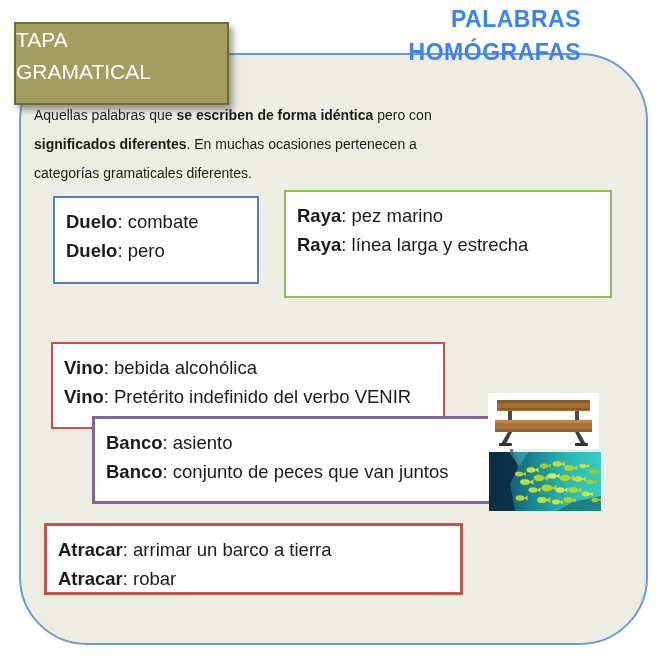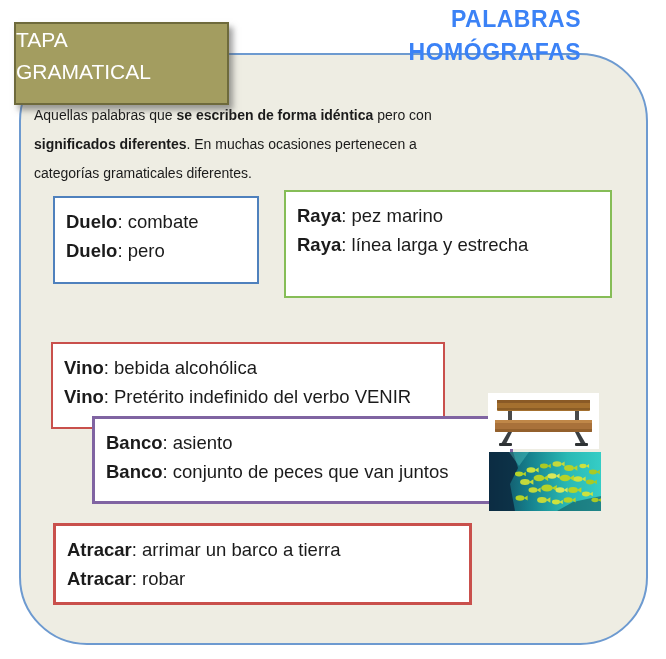--- a/index.html
+++ b/index.html
@@ -23,21 +23,21 @@
          font-size:14px;line-height:29px;color:#1b1b1b;}
   .intro b{font-weight:bold;}
 
   .wordbox{position:absolute;background:#ffffff;box-sizing:border-box;z-index:2;
            padding:9px 6px 8px 11px;font-size:18.5px;line-height:29px;color:#1b1b1b;}
   .wordbox b{font-weight:bold;}
   .box-duelo  {left:53px;top:196px;width:206px;height:88px;border:2.5px solid #4f81bd;}
   .box-raya   {left:284px;top:190px;width:328px;height:108px;border:2.5px solid #86bd57;}
   .box-vino   {left:51px;top:310px;width:394px;height:87px;border:2.5px solid #c9504c;margin-top:32px;}
   .box-banco  {left:52px;top:416px;width:421px;height:88px;border:3px solid #8064a2;margin-left:40px;}
-  .box-atracar{left:53px;top:523px;width:419px;height:82px;border:3px solid #c9504c;}
+  .box-atracar{left:44px;top:523px;width:419px;height:72px;border:3px solid #c9504c;}
 
   .bench{position:absolute;left:488px;top:393px;width:111px;height:56px;z-index:2;}
   .fish{position:absolute;left:489px;top:452px;width:112px;height:59px;z-index:2;}
 </style>
 </head>
 <body>
 
 <div class="slide">
 
   <div class="panel"></div>

